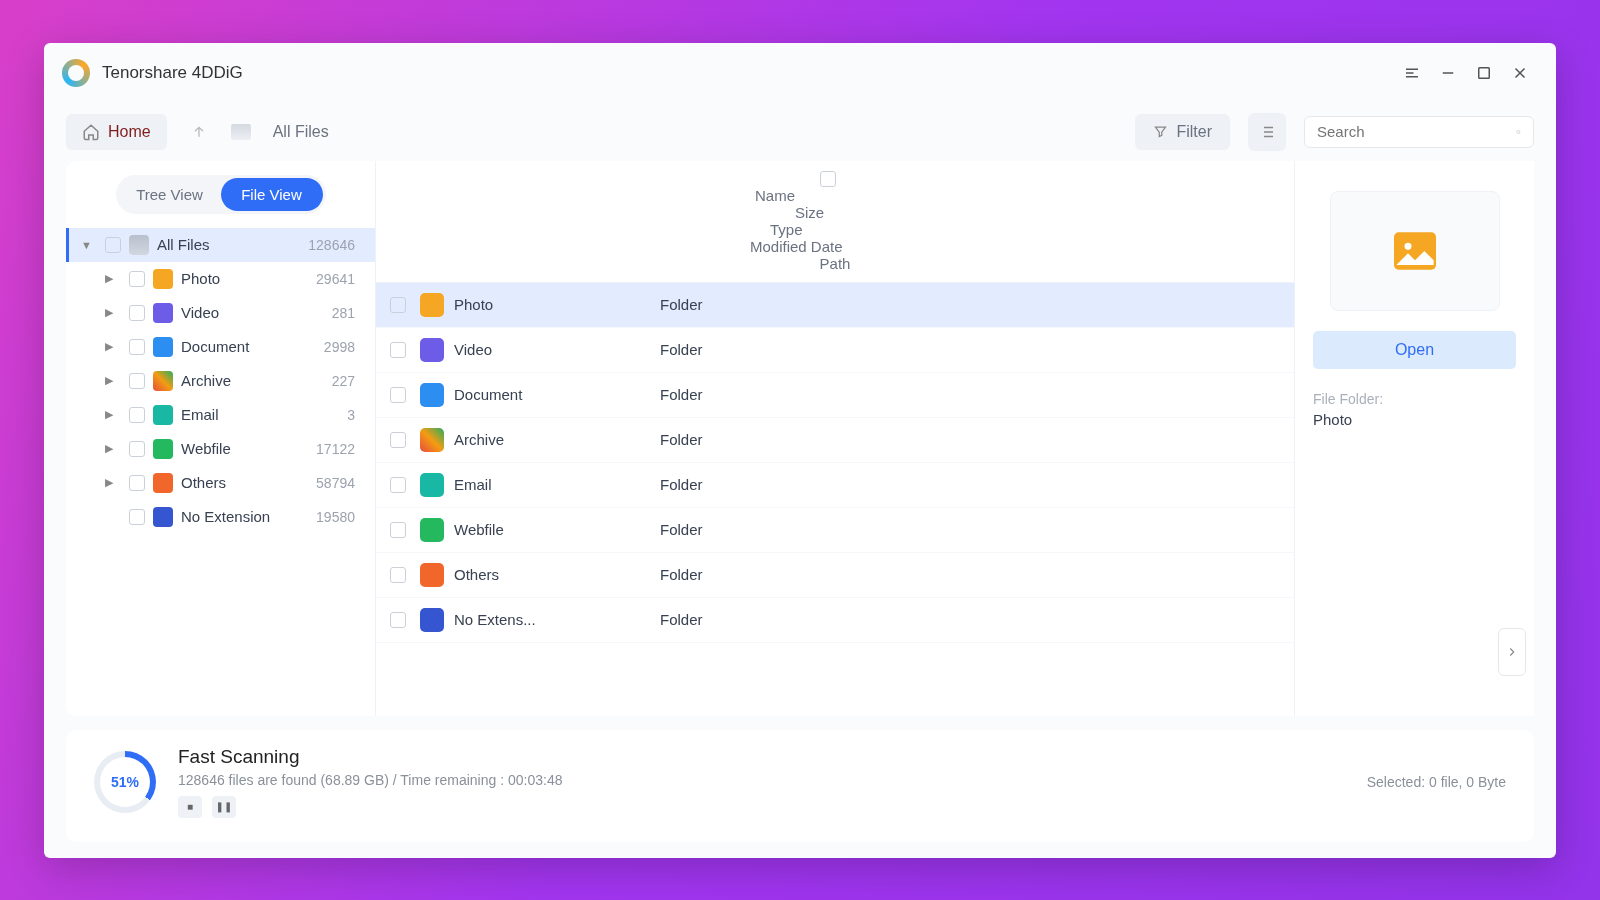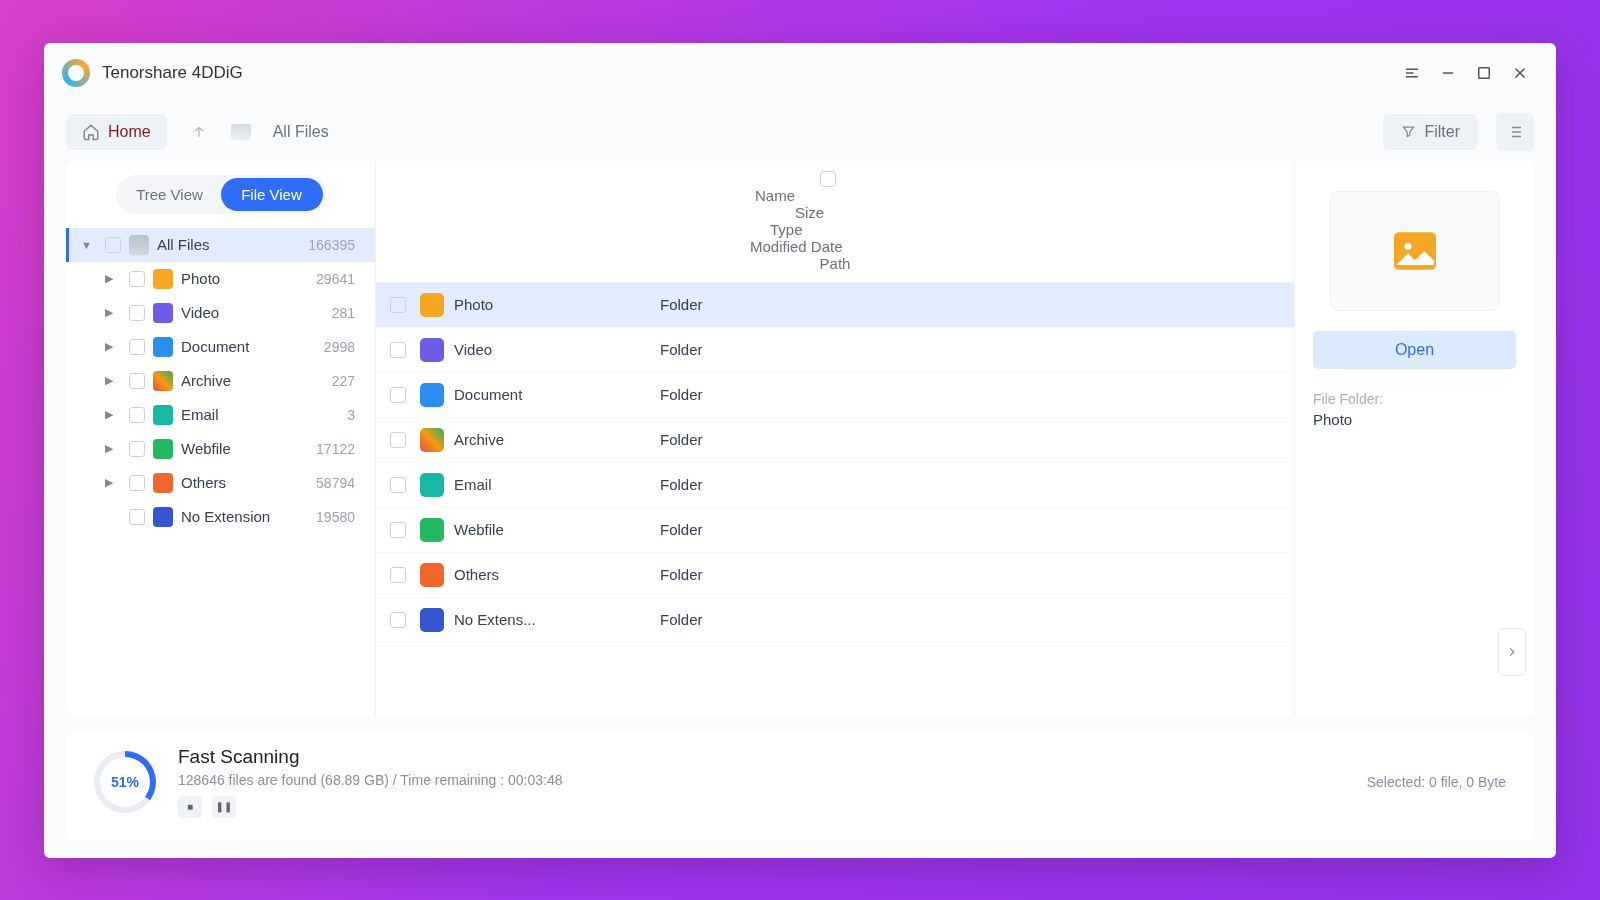--- a/index.html
+++ b/index.html
@@ -125,34 +125,41 @@
       <svg viewBox="0 0 24 24">
           <path d="M4 5h16l-6 8v5l-4 2v-7z"></path>
         </svg>
       <span>Filter</span>
     </div>
     <div class="list-toggle">
         <svg viewBox="0 0 24 24">
           <path d="M8 6h12M8 12h12M8 18h12M4 6h.01M4 12h.01M4 18h.01"></path>
         </svg>
       </div>
+    <div class="search-box">
+      <input placeholder="Search" style="">
+      <svg viewBox="0 0 24 24">
+          <circle cx="11" cy="11" r="7"></circle>
+          <path d="M21 21l-5-5"></path>
+        </svg>
+    </div>
   </div>
 
   <div class="content">
     <div class="sidebar">
       <div class="view-tabs">
         <div class="view-tab">Tree View</div>
         <div class="view-tab active">File View</div>
       </div>
       <div class="tree-item root">
         <span class="expand">▼</span>
         <span class="chk"></span>
         <span class="ticon ic-drive"></span>
         <span class="tlabel">All Files</span>
-        <span class="tcount">166395</span>
+        <span class="tcount">128646</span>
       </div>
       <div id="tree-children">
           <div class="tree-item child">
             <span class="expand">▶</span>
             <span class="chk"></span>
             <span class="ticon ic-photo"></span>
             <span class="tlabel">Photo</span>
             <span class="tcount">29641</span>
           </div>
           <div class="tree-item child">

